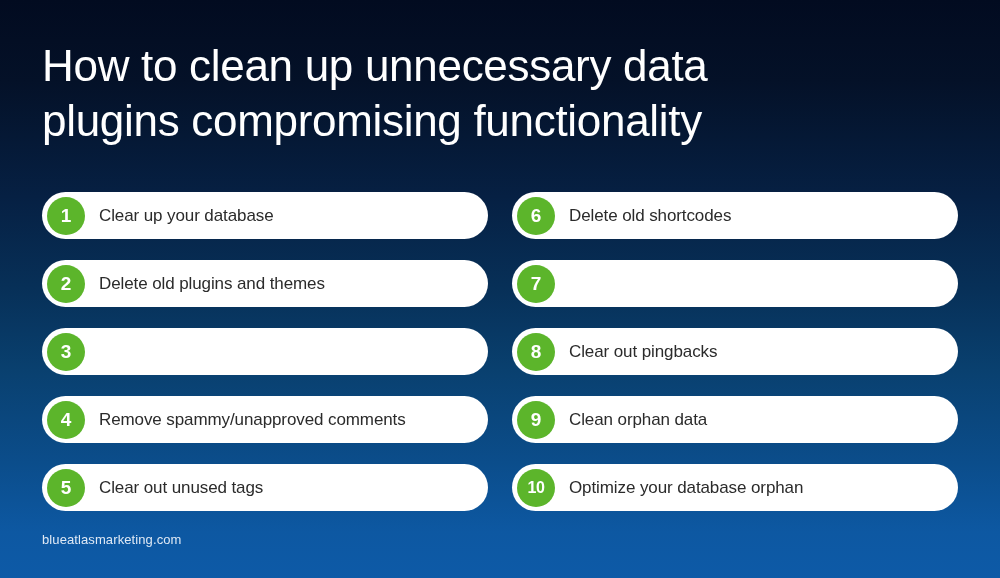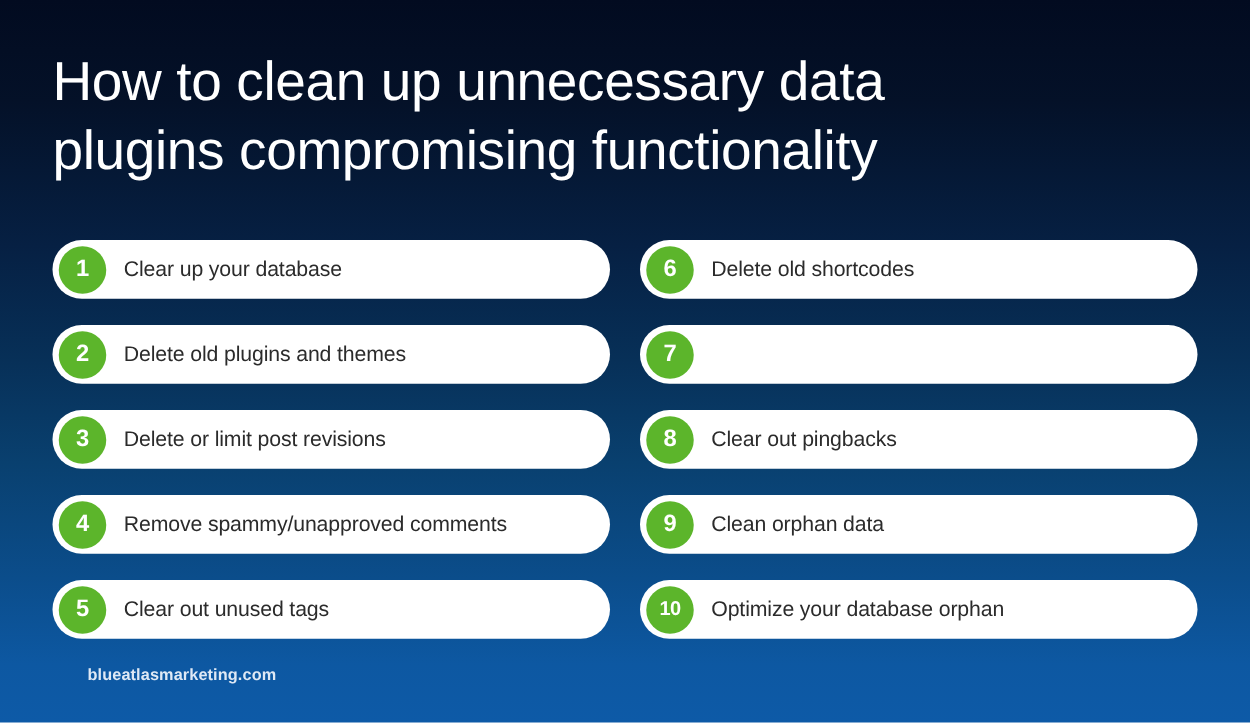--- a/index.html
+++ b/index.html
@@ -109,23 +109,22 @@
     bottom: 0;
     width: 1000px;
     height: 62px;
   }
   .footer-url {
     position: absolute;
     left: 42px;
     top: 16px;
     color: #dfe9f5;
     font-size: 13px;
-    font-weight: 700;
+    font-weight: 400;
     letter-spacing: 0.1px;
-    margin-left: 28px;
   }
   .logo {
     position: absolute;
     right: 26px;
     top: 2px;
     width: 124px;
     height: 48px;
   }
   .logo svg {
     display: block;
@@ -149,21 +148,20 @@
       <div class="pill">
         <div class="badge">1</div>
         <div class="pill-label">Clear up your database</div>
       </div>
       <div class="pill">
         <div class="badge">2</div>
         <div class="pill-label">Delete old plugins and themes</div>
       </div>
       <div class="pill">
         <div class="badge">3</div>
-        <div class="pill-label">Delete or limit post revisions</div>
       </div>
       <div class="pill">
         <div class="badge">4</div>
         <div class="pill-label">Remove spammy/unapproved comments</div>
       </div>
       <div class="pill">
         <div class="badge">5</div>
         <div class="pill-label">Clear out unused tags</div>
       </div>
     </div>

